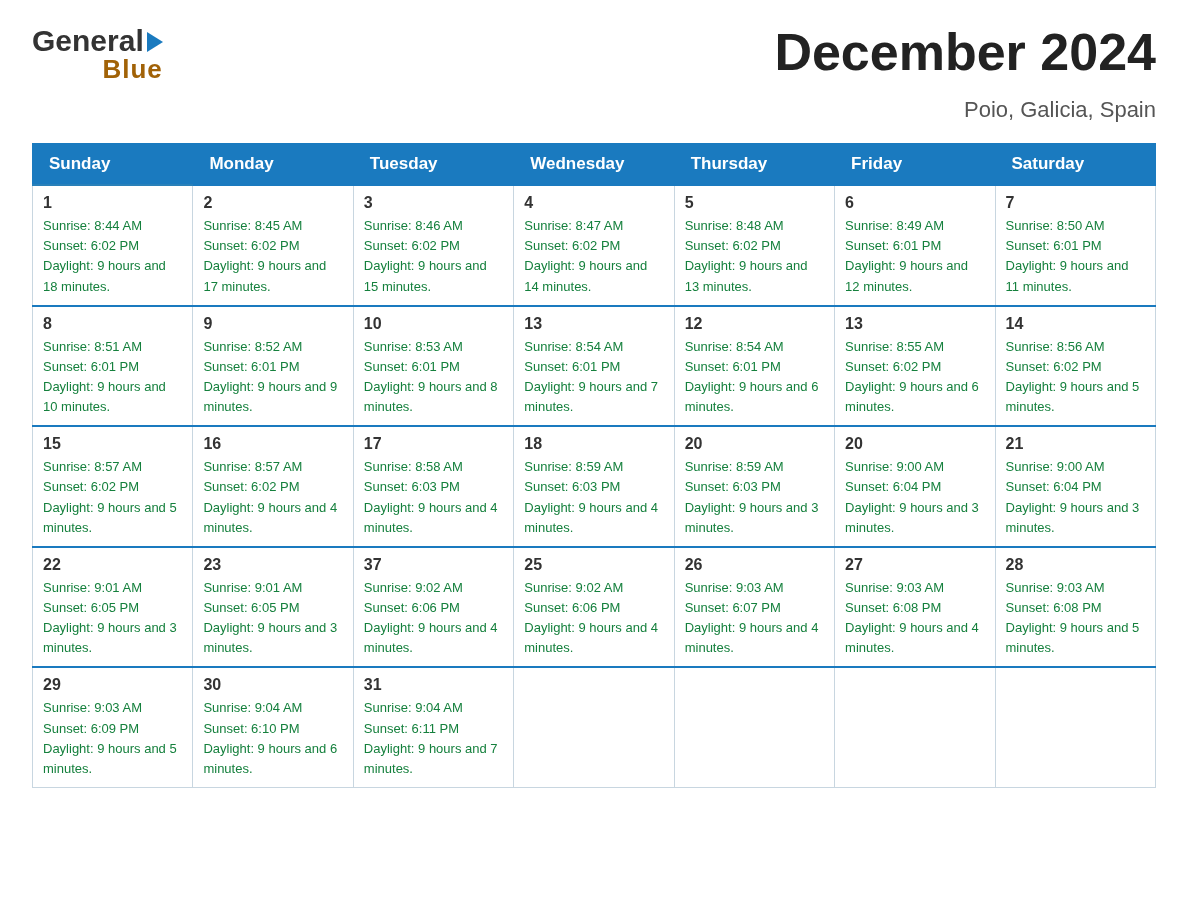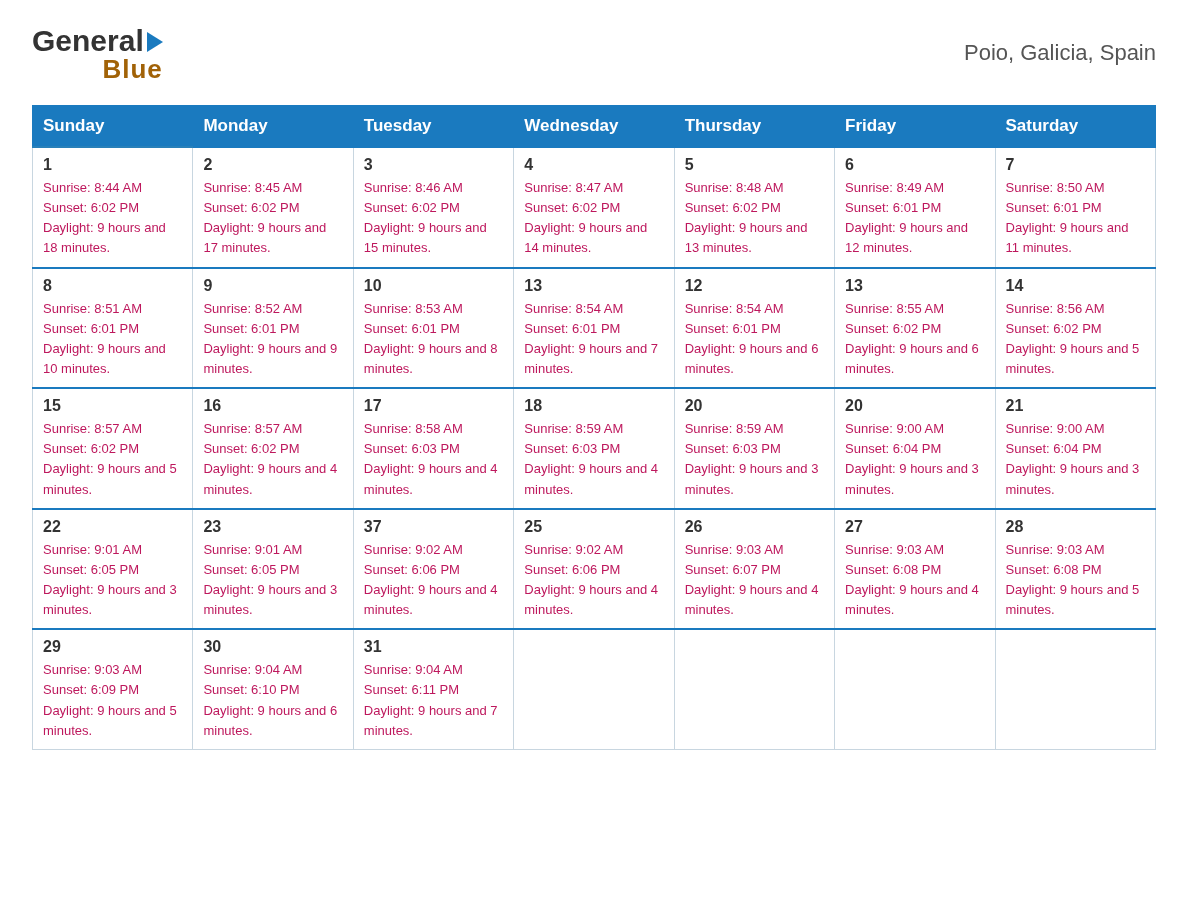--- a/index.html
+++ b/index.html
@@ -38,21 +38,21 @@
     table {
       width: 100%;
       border-collapse: collapse;
       table-layout: fixed;
     }
     thead th {
       background: #1a7abf;
       color: #fff;
       font-size: 17px;
       font-weight: bold;
-      padding: 10px 10px;
+      padding: 10px 16px;
       text-align: left;
       border: 1px solid #1a7abf;
     }
     tbody td {
       vertical-align: top;
       padding: 8px 10px;
       border: 1px solid #c8d6e0;
       font-size: 13px;
       color: #333;
       height: 110px;
@@ -68,21 +68,21 @@
     }
     .day-num {
       font-size: 16px;
       font-weight: bold;
       margin-bottom: 4px;
       display: block;
     }
     .day-info {
       font-size: 13px;
       line-height: 1.55;
-      color: #be185d;
+      color: #15803d;
     }
     tbody tr td {
       border-right: 1px solid #c8d6e0;
       border-bottom: 1px solid #c8d6e0;
       border-left: none;
       border-top: 2px solid #2980b9;
     }
     tbody tr td:first-child {
       border-left: 1px solid #c8d6e0;
     }
@@ -92,20 +92,21 @@
 
 <div class="header-area">
   <div class="logo">
     <div style="display:flex; align-items:center; gap:0px;">
       <span style="font-size:30px; font-weight:bold; color:#333;">General</span>
       <span style="display:inline-block; width:0; height:0; border-left:16px solid #1a7abf; border-top:10px solid transparent; border-bottom:10px solid transparent; margin-left:3px; margin-top:2px;"></span>
     </div>
     <div style="color:#a16207; font-size:26px; font-weight:bold; letter-spacing:1px; margin-top:-4px;">Blue</div>
   </div>
   <div class="title-area">
+    <div class="month-title">December 2024</div>
     <div class="subtitle">Poio, Galicia, Spain</div>
   </div>
 </div>
 
 <table>
   <thead>
     <tr id="weekday-header">
         <th>Sunday</th>
         <th>Monday</th>
         <th>Tuesday</th>

